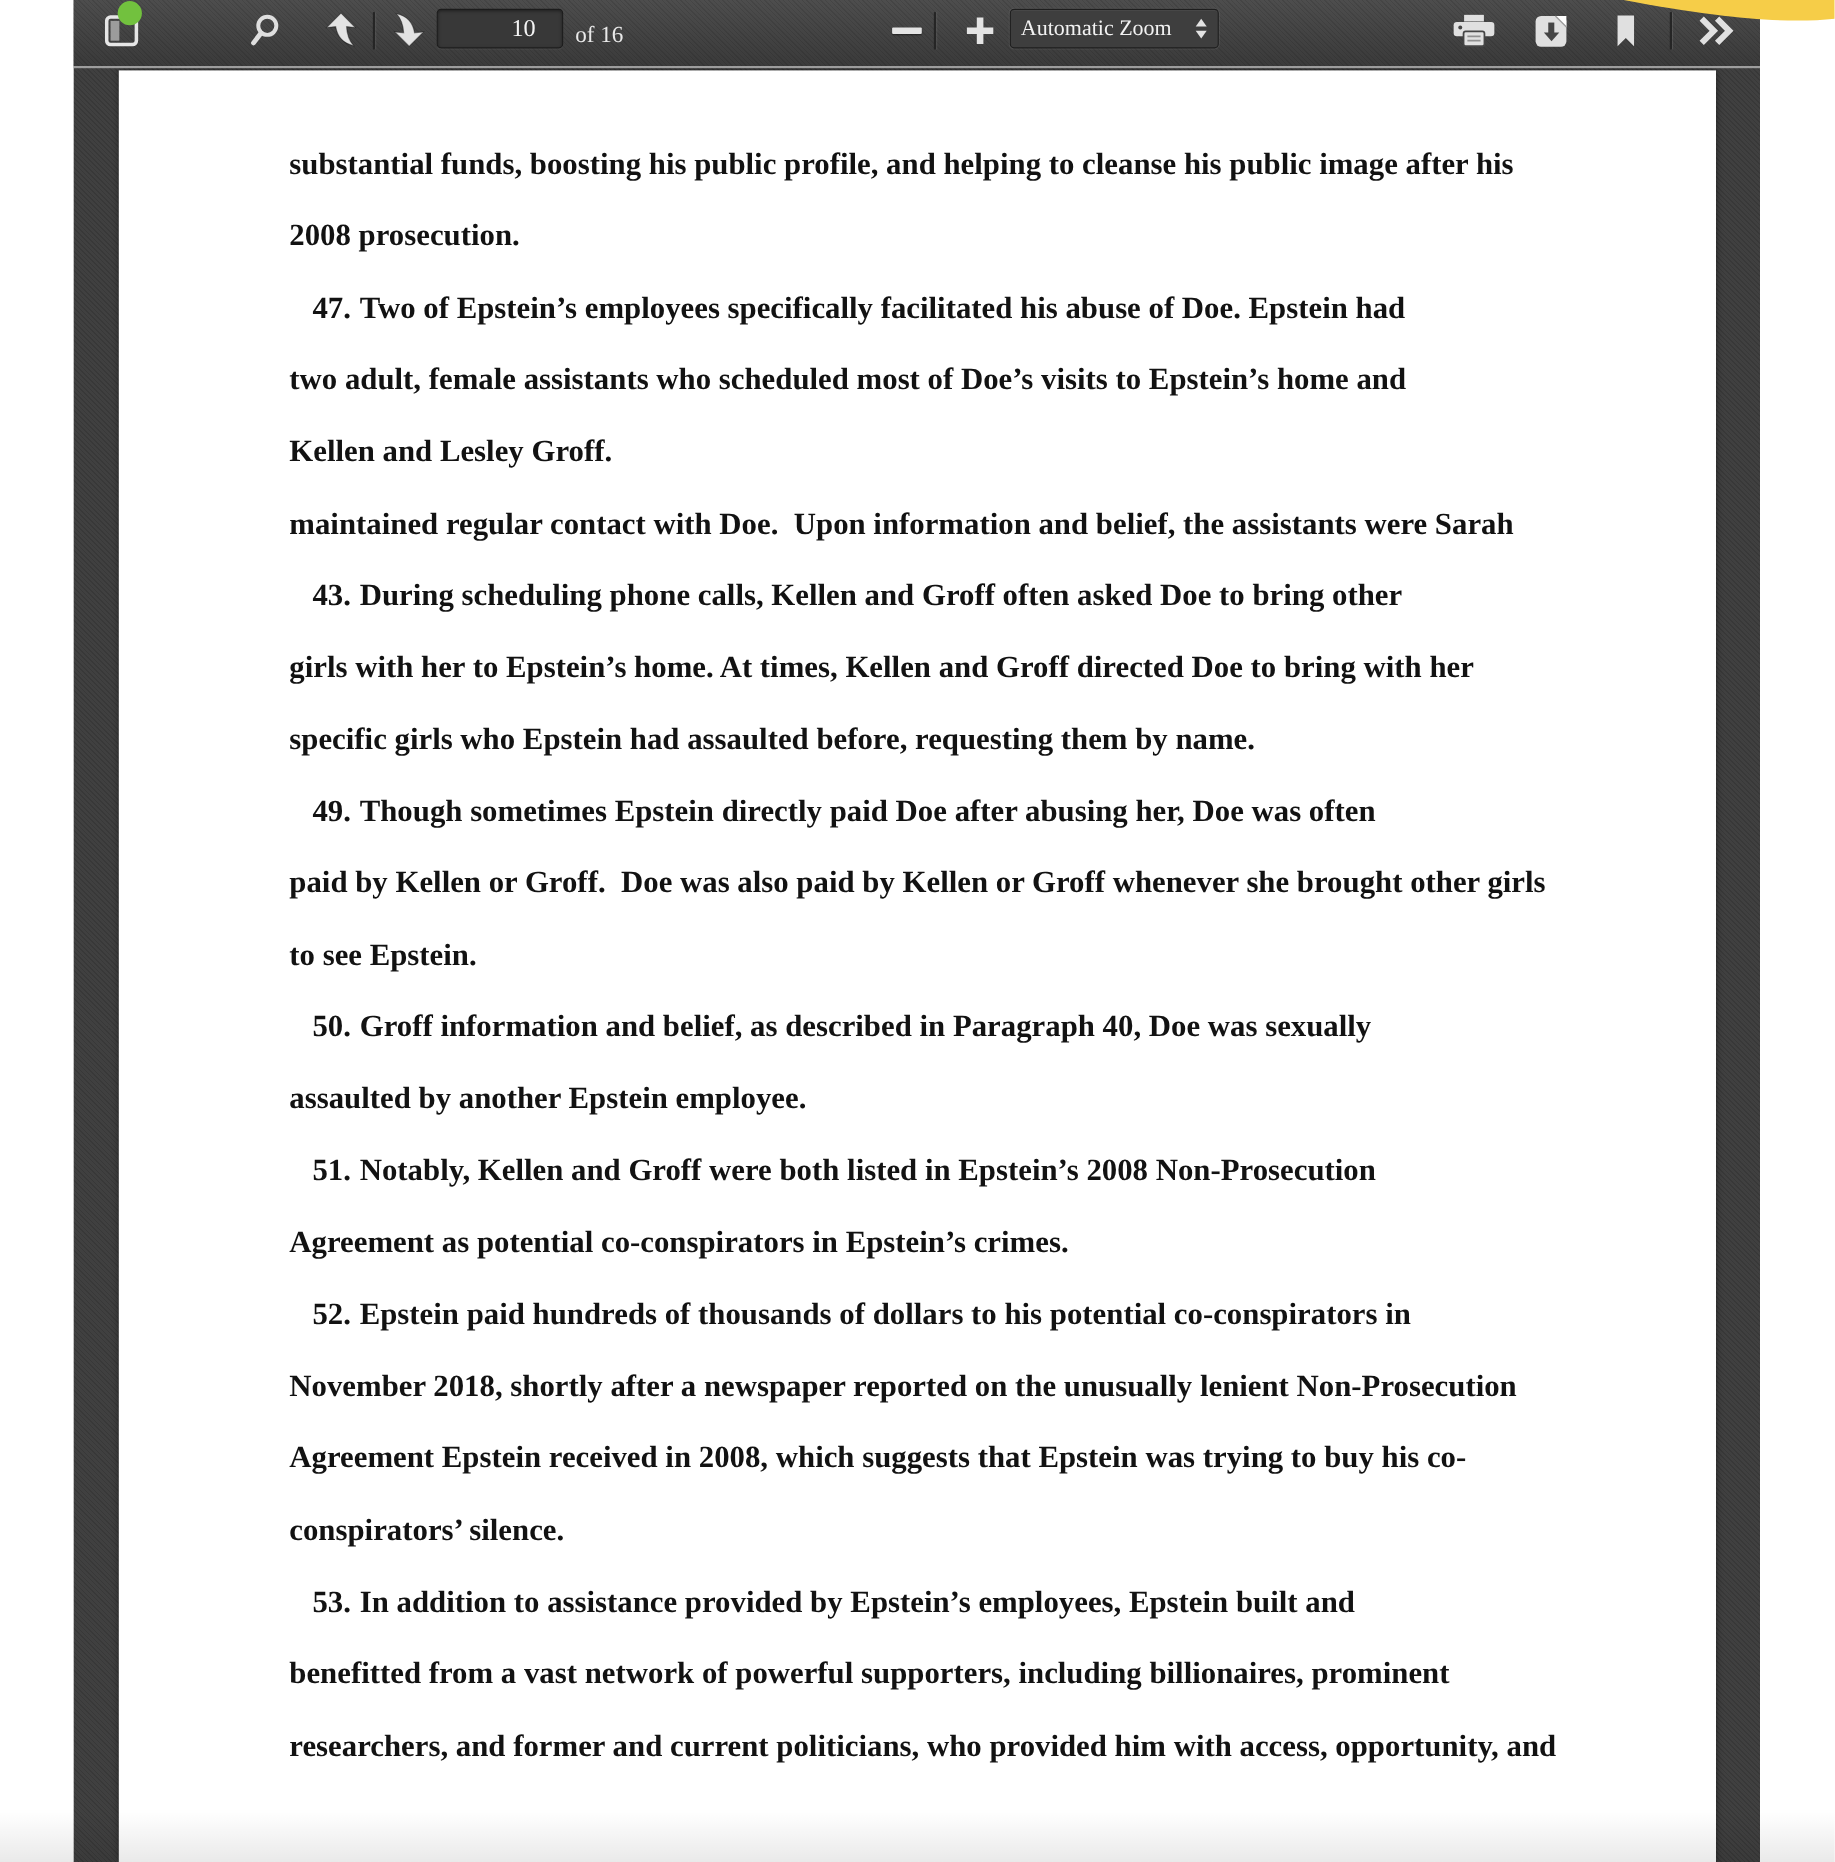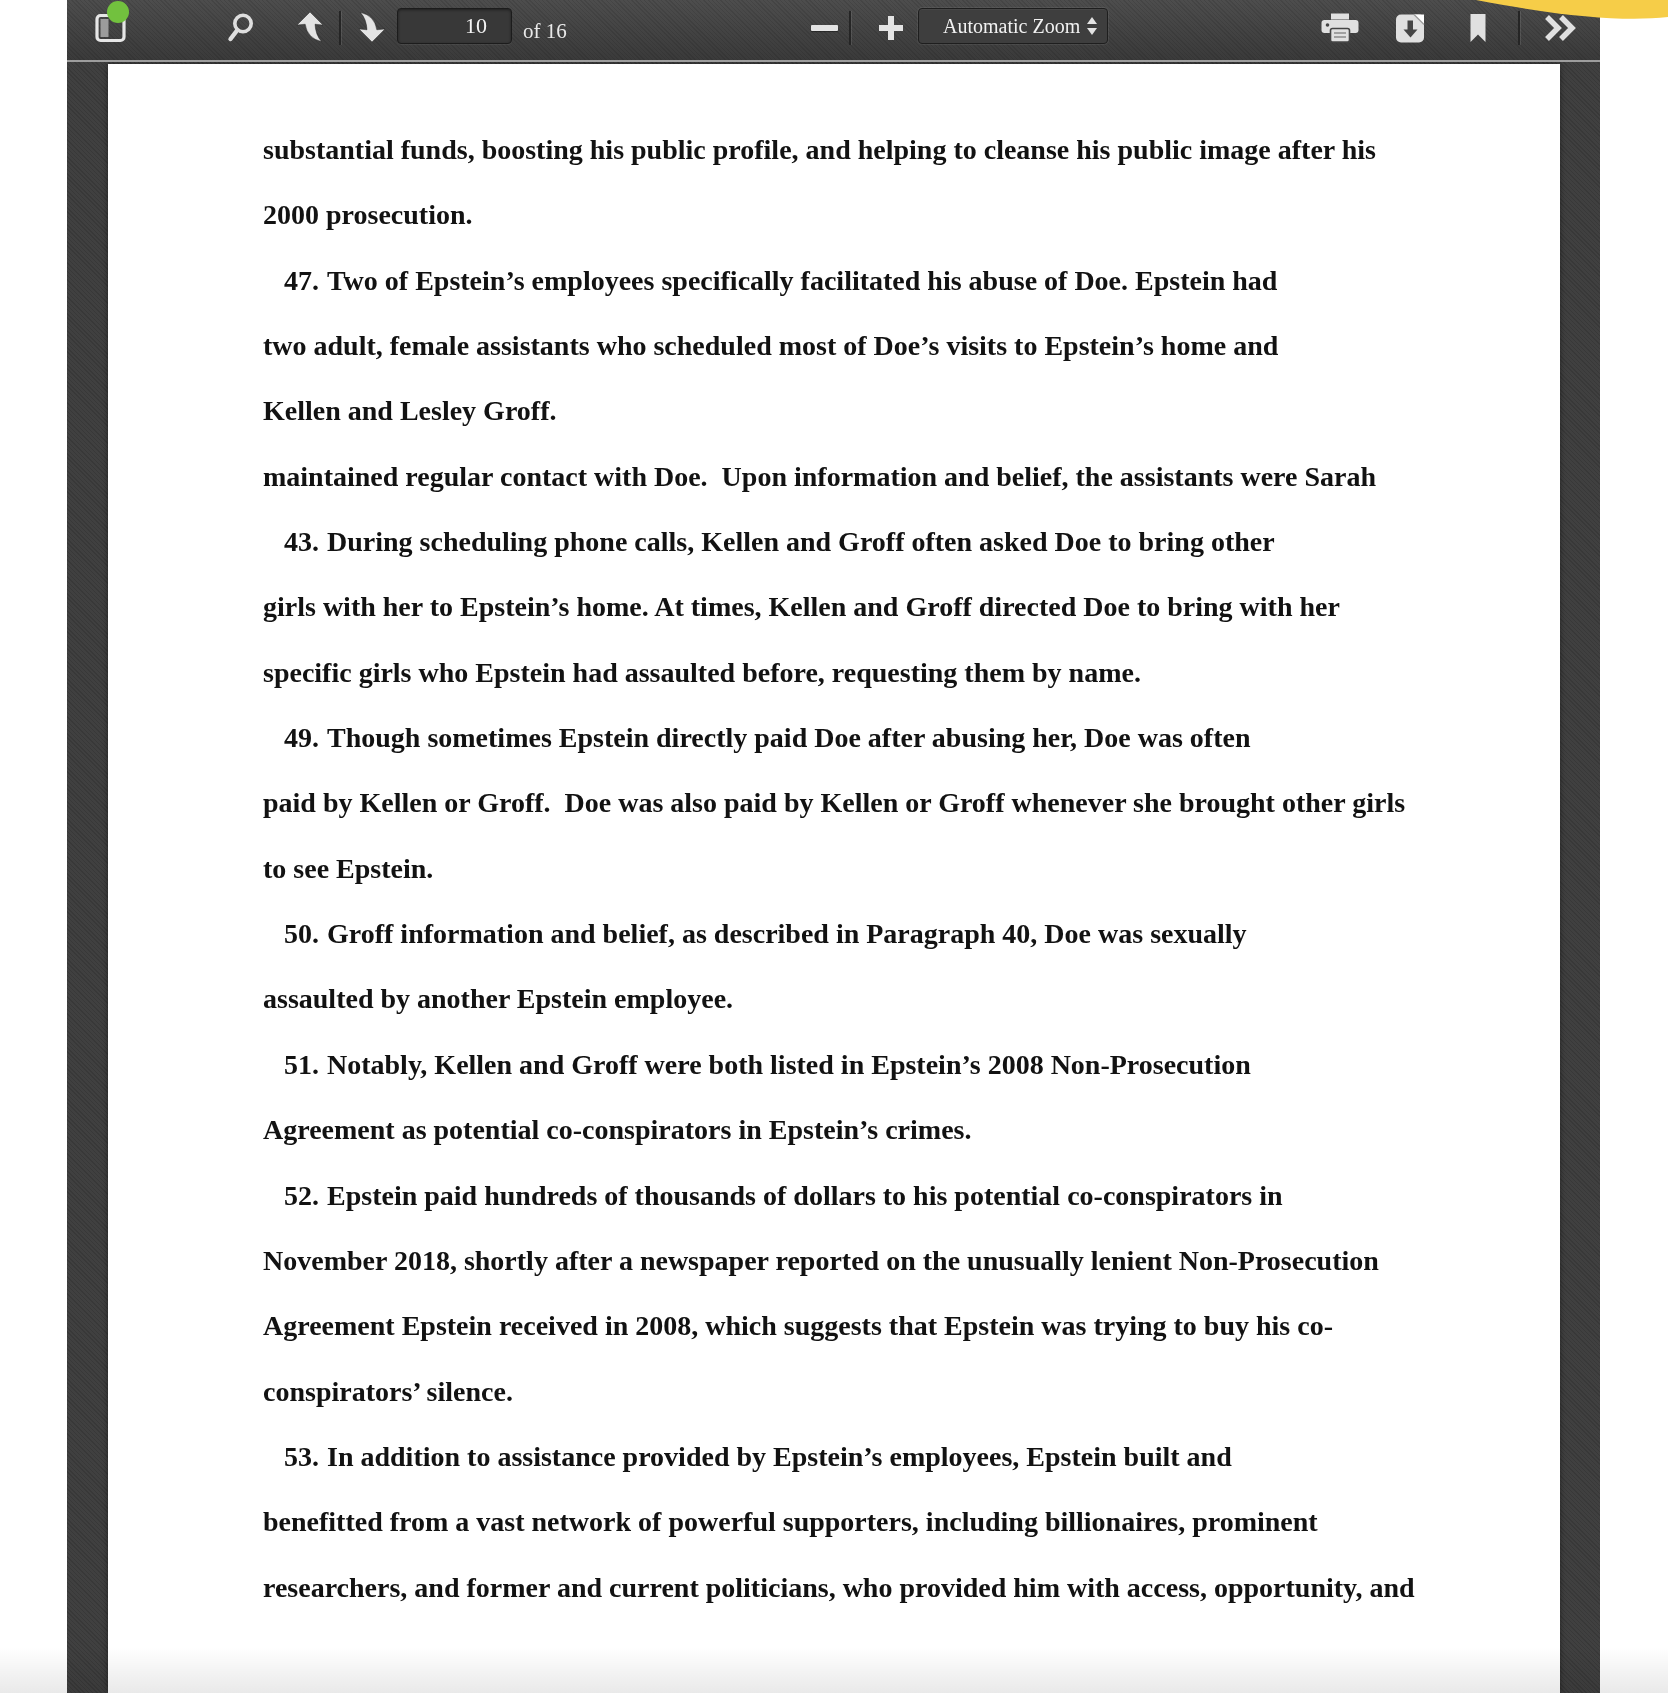--- a/index.html
+++ b/index.html
@@ -51,21 +51,21 @@
     text-align:right; padding-right:24px;
   }
   .of-label {
     position:absolute; left:456px; top:0; height:62px; line-height:62px;
     color:#e9e9e9; font-size:21px;
   }
   .zoom-select {
     position:absolute; left:851px; top:8px; width:190px; height:36px;
     background:#3e3e3e; border:1px solid #1e1e1e; border-radius:4px;
     box-shadow:0 0 0 1px rgba(255,255,255,0.07), inset 0 1px 0 rgba(255,255,255,0.05);
-    color:#f2f2f2; font-size:20px; line-height:34px; padding-left:24px;
+    color:#f2f2f2; font-size:20px; line-height:34px; padding-left:9px;
     white-space:nowrap;
   }
   .updown { position:absolute; right:9px; top:8px; width:11px; height:18px; }
   .updown .u {
     position:absolute; top:0; left:0; width:0; height:0;
     border-left:5.5px solid transparent; border-right:5.5px solid transparent;
     border-bottom:7px solid #e3e3e3;
   }
   .updown .d {
     position:absolute; bottom:0; left:0; width:0; height:0;
@@ -92,21 +92,21 @@
   svg { display:block; }
 </style>
 </head>
 <body>
 
 <div class="viewer">
 
   <div class="pdf-page">
     <div class="textblock">
       <div class="line">substantial funds, boosting his public profile, and helping to cleanse his public image after his</div>
-      <div class="line">2000 prosecution.</div>
+      <div class="line">2008 prosecution.</div>
       <div class="line"><span class="pnum">47.</span><span>Two of Epstein’s employees specifically facilitated his abuse of Doe. Epstein had</span></div>
       <div class="line">two adult, female assistants who scheduled most of Doe’s visits to Epstein’s home and</div>
       <div class="line">Kellen and Lesley Groff.</div>
       <div class="line">maintained regular contact with Doe.  Upon information and belief, the assistants were Sarah</div>
       <div class="line"><span class="pnum">43.</span><span>During scheduling phone calls, Kellen and Groff often asked Doe to bring other</span></div>
       <div class="line">girls with her to Epstein’s home. At times, Kellen and Groff directed Doe to bring with her</div>
       <div class="line">specific girls who Epstein had assaulted before, requesting them by name.</div>
       <div class="line"><span class="pnum">49.</span><span>Though sometimes Epstein directly paid Doe after abusing her, Doe was often</span></div>
       <div class="line">paid by Kellen or Groff.  Doe was also paid by Kellen or Groff whenever she brought other girls</div>
       <div class="line">to see Epstein.</div>

